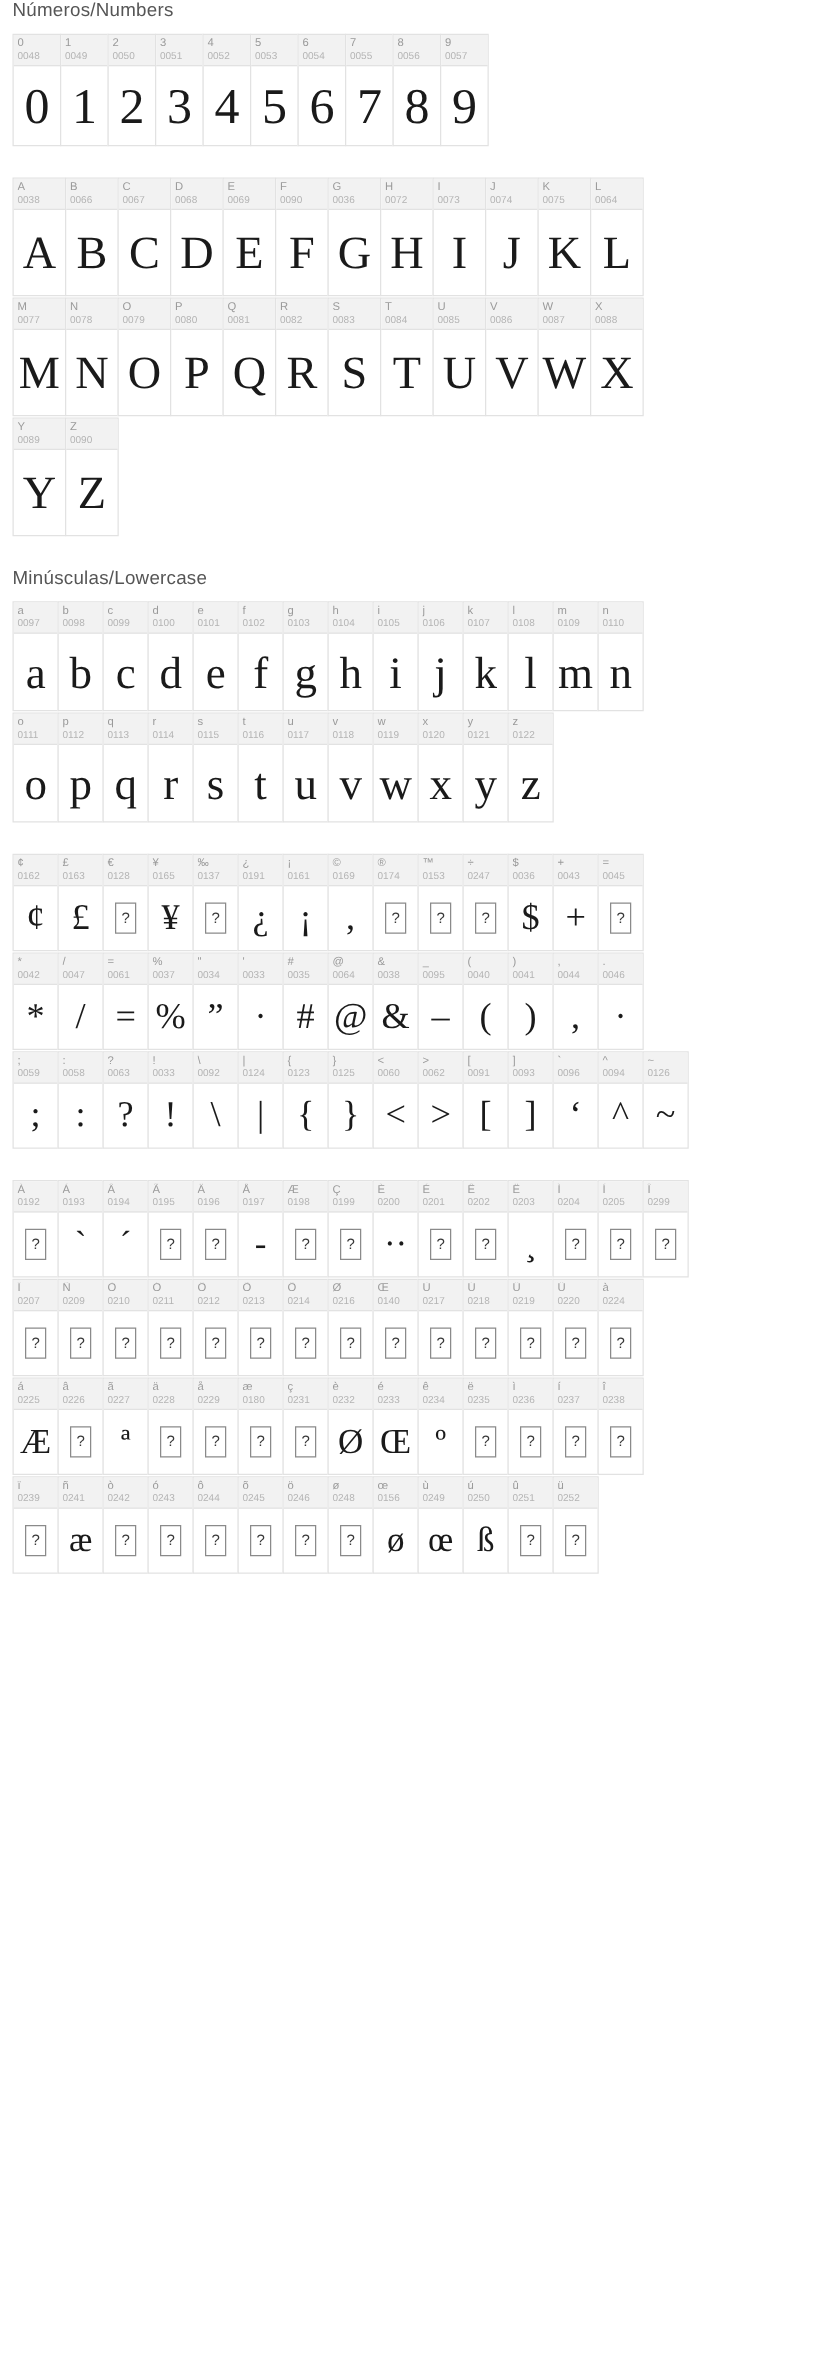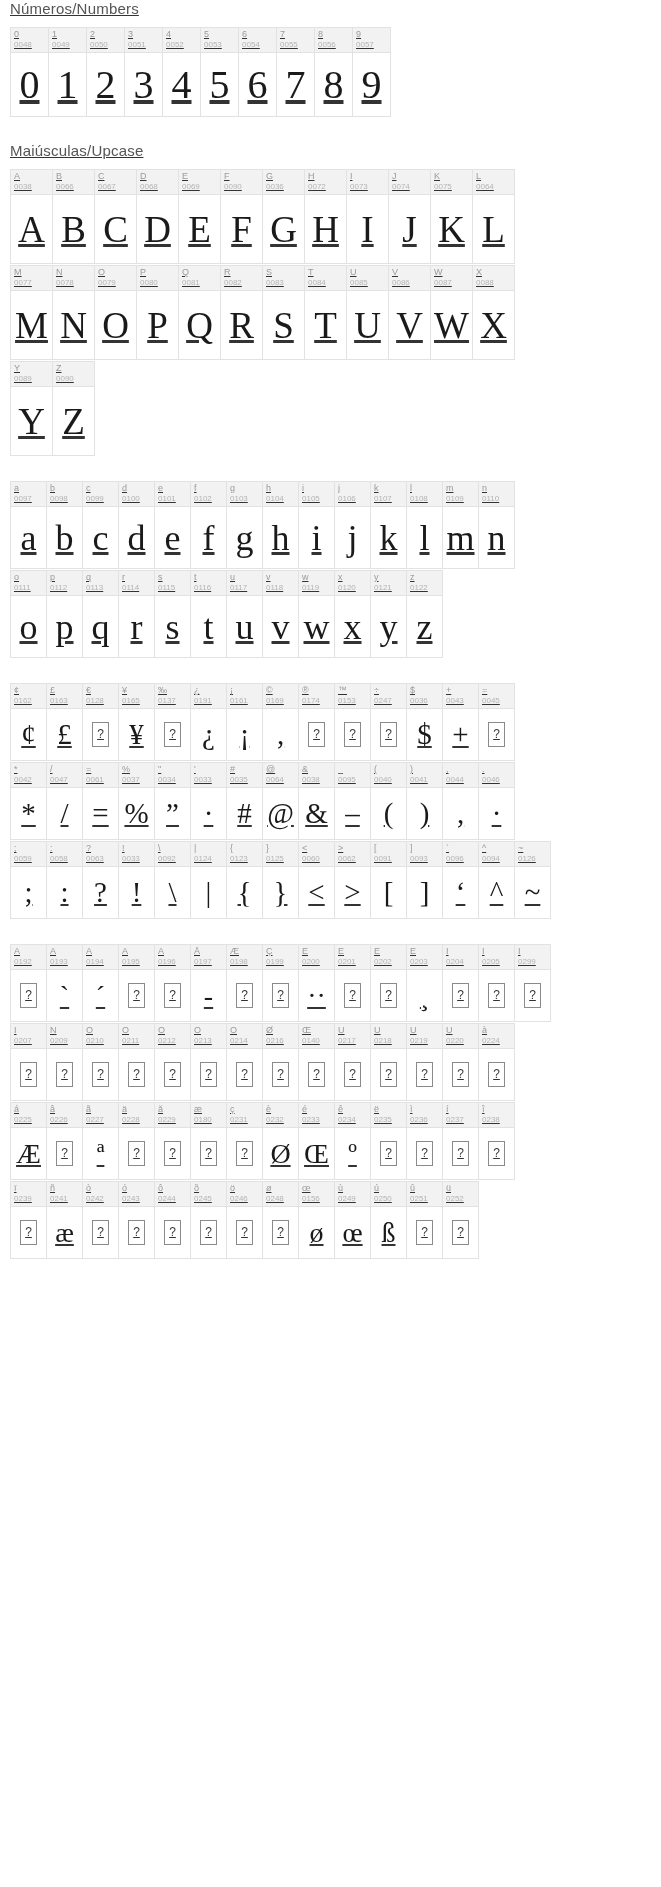--- a/index.html
+++ b/index.html
@@ -9,21 +9,20 @@
   }
   body {
     width: 661px;
     font-family: "Liberation Sans", sans-serif;
     color: #333333;
   }
   .page {
     width: 661px;
     padding: 0;
     box-sizing: border-box;
-    text-decoration: underline;
   }
   .section {
     margin: 0 0 26px 0;
   }
   .section-title {
     font-size: 15px;
     color: #555555;
     margin: 0 0 10px 10px;
     font-weight: normal;
     letter-spacing: 0.2px;
@@ -184,21 +183,20 @@
               <div class="cell-head">
                 <div class="cell-char">9</div>
                 <div class="cell-code">0057</div>
               </div>
               <div class="cell-body">9</div>
             </div>
           </div>
         </div>
       </div>
       <div class="section">
-        <div class="section-title">Maiúsculas/Upcase</div>
         <div class="glyph-rows sz-up">
           <div class="glyph-row">
             <div class="glyph-cell">
               <div class="cell-head">
                 <div class="cell-char">A</div>
                 <div class="cell-code">0038</div>
               </div>
               <div class="cell-body">A</div>
             </div>
             <div class="glyph-cell">
@@ -377,20 +375,21 @@
               <div class="cell-head">
                 <div class="cell-char">Z</div>
                 <div class="cell-code">0090</div>
               </div>
               <div class="cell-body">Z</div>
             </div>
           </div>
         </div>
       </div>
       <div class="section">
+        <div class="section-title">Minúsculas/Lowercase</div>
         <div class="glyph-rows sz-low">
           <div class="glyph-row">
             <div class="glyph-cell">
               <div class="cell-head">
                 <div class="cell-char">a</div>
                 <div class="cell-code">0097</div>
               </div>
               <div class="cell-body">a</div>
             </div>
             <div class="glyph-cell">

